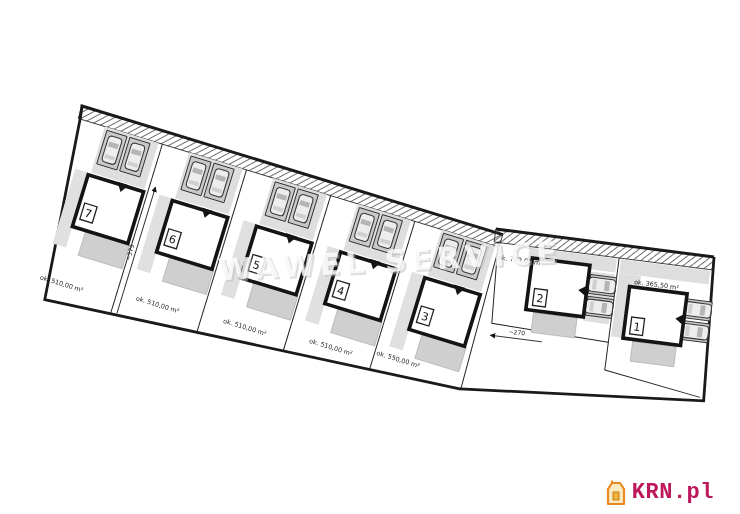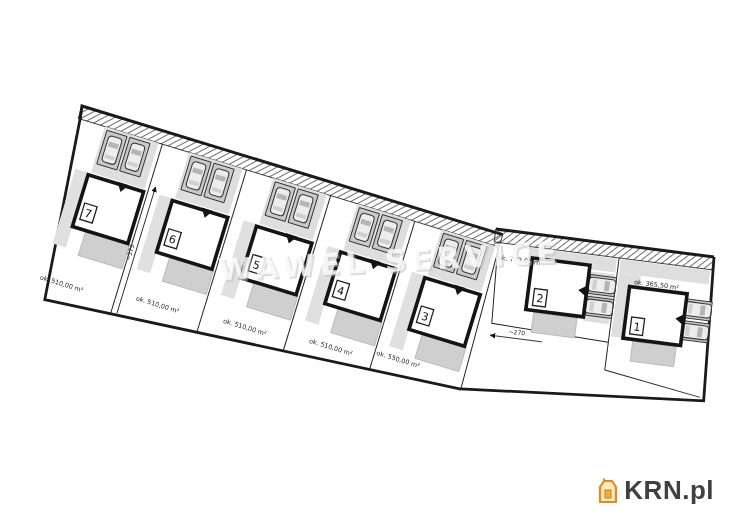--- a/index.html
+++ b/index.html
@@ -1,22 +1,22 @@
 <!DOCTYPE html>
 <html><head>
 <meta charset="utf-8">
 <style>
   html,body{margin:0;padding:0;background:#ffffff;}
   .stage{position:relative;width:740px;height:514px;background:#ffffff;overflow:hidden;
          font-family:"Liberation Sans", sans-serif;}
   .plan-svg{position:absolute;left:0;top:0;}
   svg text{font-family:"DejaVu Sans", sans-serif;}
   .logo{position:absolute;right:26px;bottom:8px;display:flex;align-items:center;gap:4px;}
-  .logo span{font-weight:bold;font-size:26px;color:#404040;letter-spacing:0.5px;
-             font-family:Liberation Sans, sans-serif;}
+  .logo span{font-weight:bold;font-size:22px;color:#be185d;letter-spacing:0.5px;
+             font-family:Liberation Mono, monospace;}
 </style>
 </head>
 <body>
 
 <div class="stage">
 <svg class="plan-svg" width="740" height="514" viewBox="0 0 740 514">
   <defs>
     <pattern id="hatch" width="5" height="5" patternUnits="userSpaceOnUse" patternTransform="rotate(45)">
       <line x1="0" y1="0" x2="0" y2="5" stroke="#3c3c3c" stroke-width="1.5"></line>
     </pattern>

